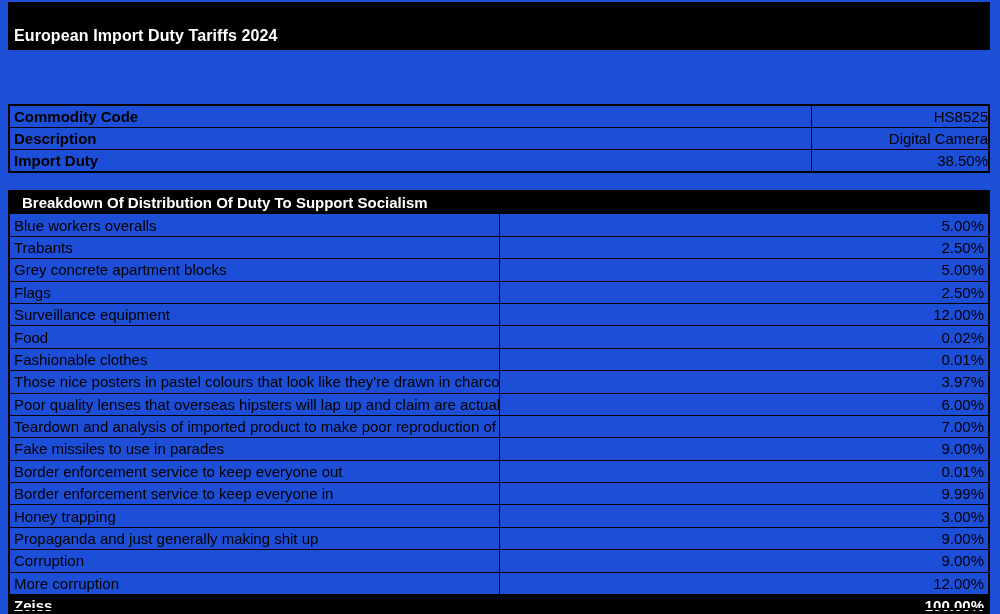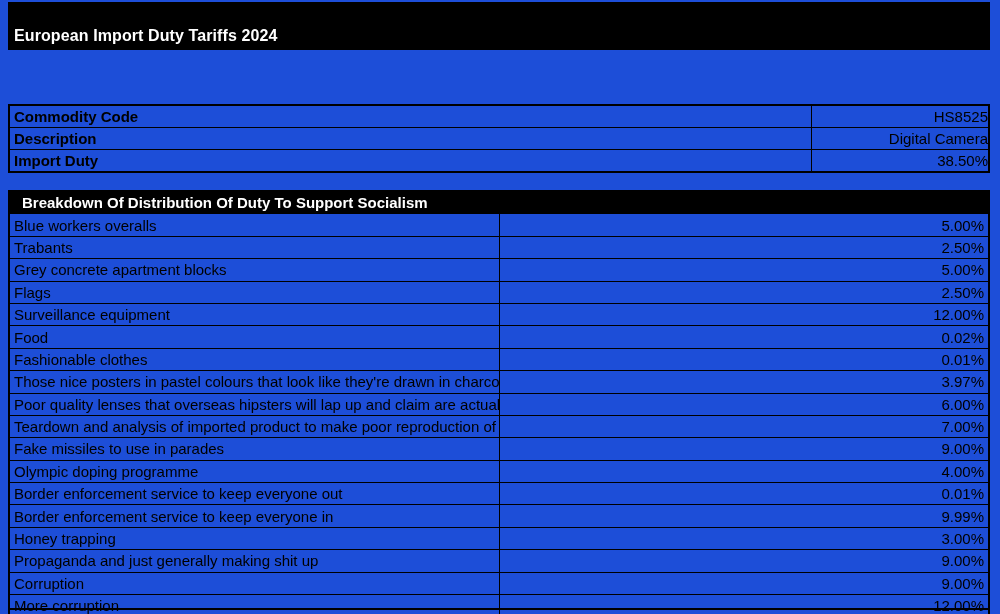--- a/index.html
+++ b/index.html
@@ -192,24 +192,20 @@
   <tr>
     <td class="item">Teardown and analysis of imported product to make poor reproduction of it for domestic market</td>
     <td class="pct">7.00%</td>
   </tr>
 
   <tr>
     <td class="item">Fake missiles to use in parades</td>
     <td class="pct">9.00%</td>
   </tr>
 
-  <tr>
-    <td class="item">Olympic doping programme</td>
-    <td class="pct">4.00%</td>
-  </tr>
 
   <tr>
     <td class="item">Border enforcement service to keep everyone out</td>
     <td class="pct">0.01%</td>
   </tr>
 
   <tr>
     <td class="item">Border enforcement service to keep everyone in</td>
     <td class="pct">9.99%</td>
   </tr>

